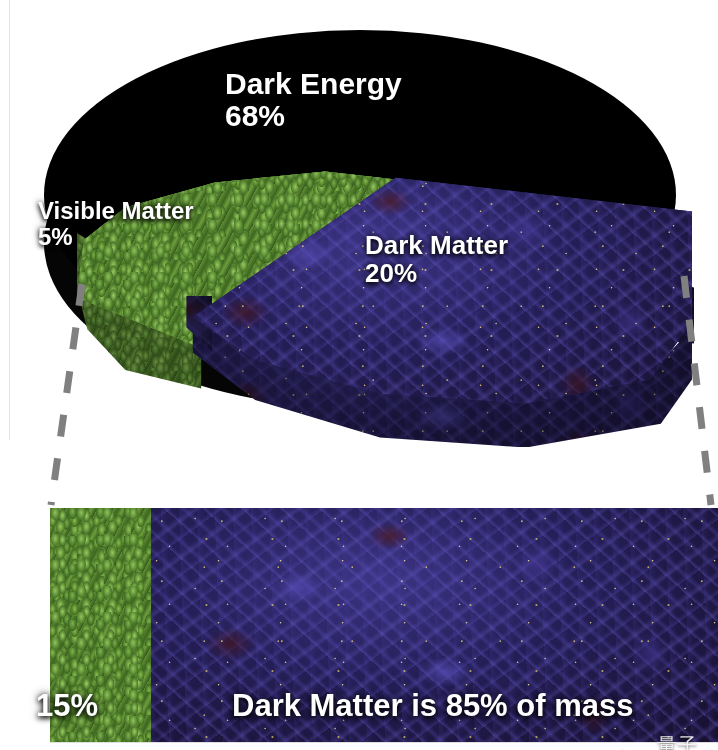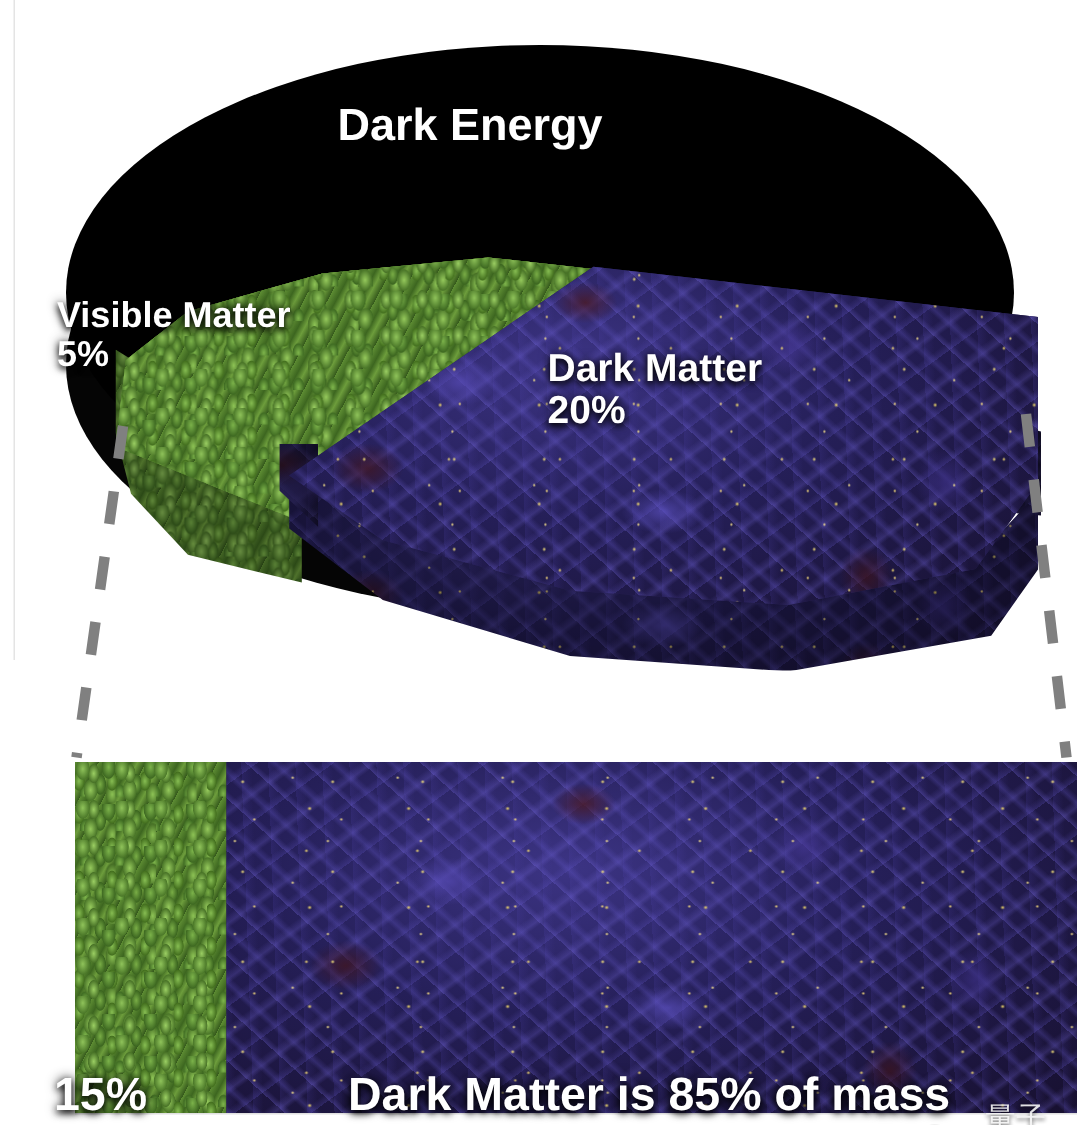--- a/index.html
+++ b/index.html
@@ -106,21 +106,21 @@
 
   
   #bottom-panel{position:absolute;left:50px;top:508px;width:668px;height:234px;
                 overflow:hidden;background:#1a1438;}
   #bottom-green{position:absolute;left:0;top:0;width:101px;height:234px;}
   #bottom-web{position:absolute;left:101px;top:0;width:567px;height:234px;}
   #bottom-panel-rule{position:absolute;left:50px;top:742px;width:668px;height:1px;
                      background:#e0e0e0;}
 
   .bottom-label{position:absolute;color:#ffffff;font-weight:bold;
-                text-shadow:0 2px 5px rgba(0,0,0,.95),0 0 8px rgba(0,0,0,.85);margin-top:24px;}
+                text-shadow:0 2px 5px rgba(0,0,0,.95),0 0 8px rgba(0,0,0,.85);}
   #label-15{left:36px;top:688px;font-size:31px;}
   #label-mass{left:232px;top:688px;font-size:31px;white-space:nowrap;}
 
   
   #watermark{position:absolute;left:614px;top:732px;display:flex;
              align-items:center;gap:17px;opacity:.92;}
   #wm-icon{width:26px;height:22px;flex:0 0 auto;}
   #wm-text{font-size:20px;color:#f2f2f2;font-weight:normal;
            text-shadow:0 1px 3px rgba(0,0,0,.7);letter-spacing:.5px;}
 </style>
@@ -140,20 +140,21 @@
     <div id="green-top" class="green-tex"></div>
 
     <div id="web-far-rim" class="web-tex"></div>
     <div id="web-side" class="web-tex"></div>
     <div id="web-left-rim" class="web-tex"></div>
     <div id="web-top" class="web-tex"></div>
   </div>
 
   <div class="pie-label" id="label-dark-energy">
     <span>Dark Energy</span>
+    <span class="lbl-value">68%</span>
   </div>
 
   <div class="pie-label" id="label-visible-matter">
     <span>Visible Matter</span>
     <span class="lbl-value">5%</span>
   </div>
 
   <div class="pie-label" id="label-dark-matter">
     <span>Dark Matter</span>
     <span class="lbl-value">20%</span>

